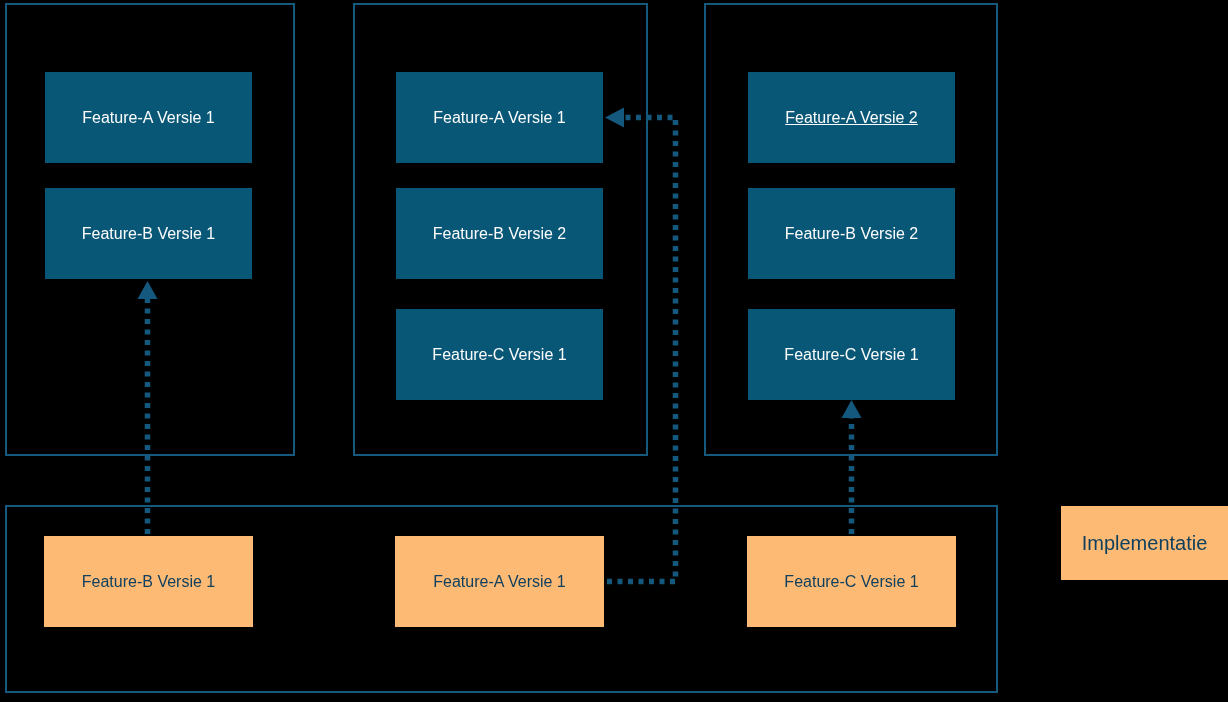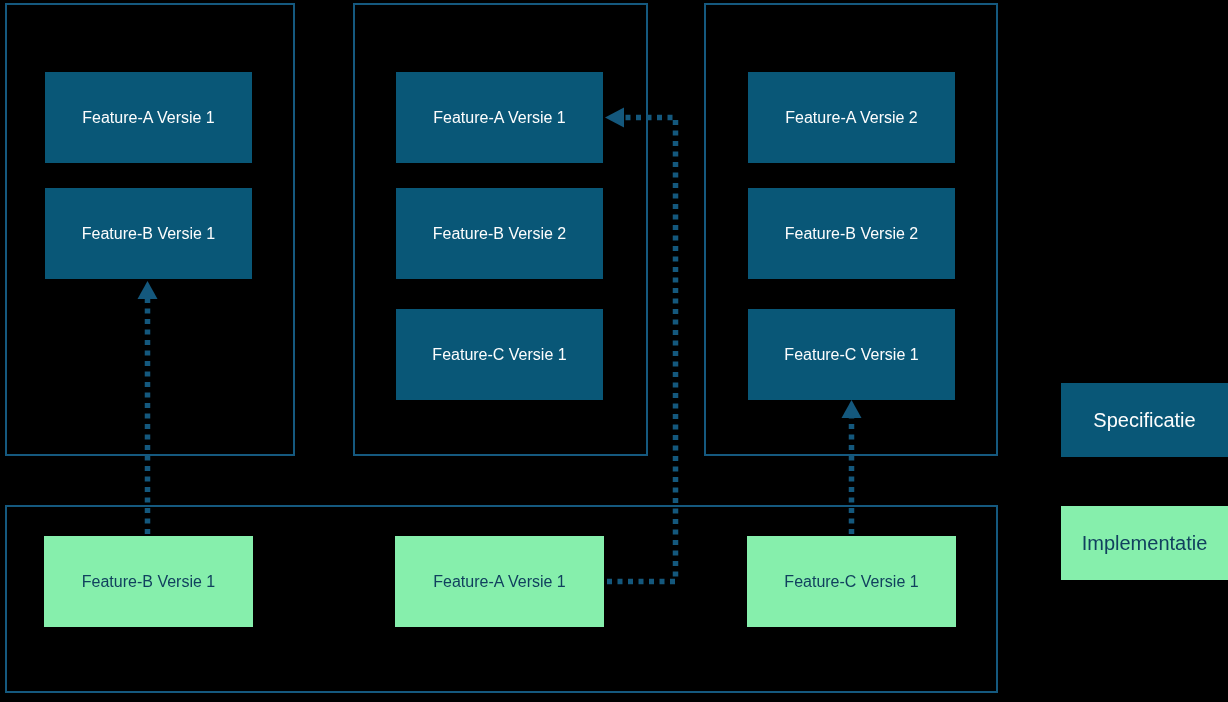--- a/index.html
+++ b/index.html
@@ -38,32 +38,32 @@
     font-size: 16px;
     z-index: 3;
     box-sizing: border-box;
     white-space: nowrap;
   }
   .spec {
     background: #095777;
     color: #FDFDFD;
   }
   .impl {
-    background: #86efac;
+    background: #fdba74;
     color: #11405E;
   }
   
   #c1-a { left: 45px;  top: 72px;  }
   #c1-b { left: 45px;  top: 188px; }
   
   #c2-a { left: 396px; top: 72px;  }
   #c2-b { left: 396px; top: 188px; }
   #c2-c { left: 396px; top: 309px; }
   
-  #c3-a { left: 748px; top: 72px;  }
+  #c3-a { left: 748px; top: 72px; text-decoration: underline;  }
   #c3-b { left: 748px; top: 188px; }
   #c3-c { left: 748px; top: 309px; }
   
   #i-b  { left: 44px;  top: 536px; width: 209px; }
   #i-a  { left: 395px; top: 536px; width: 209px; }
   #i-c  { left: 747px; top: 536px; width: 209px; }
   
   #frame-1      { left: 5px;   top: 3px;   width: 290px; height: 453px; }
   #frame-2      { left: 353px; top: 3px;   width: 295px; height: 453px; }
   #frame-3      { left: 704px; top: 3px;   width: 294px; height: 453px; }
@@ -115,16 +115,15 @@
   <div class="node spec" id="c2-c">Feature-C Versie 1</div>
 
   <div class="node spec" id="c3-a">Feature-A Versie 2</div>
   <div class="node spec" id="c3-b">Feature-B Versie 2</div>
   <div class="node spec" id="c3-c">Feature-C Versie 1</div>
 
   <div class="node impl" id="i-b">Feature-B Versie 1</div>
   <div class="node impl" id="i-a">Feature-A Versie 1</div>
   <div class="node impl" id="i-c">Feature-C Versie 1</div>
 
-  <div class="legend-box spec" id="legend-spec">Specificatie</div>
   <div class="legend-box impl" id="legend-impl">Implementatie</div>
 
 </div>
 
 </body></html>

